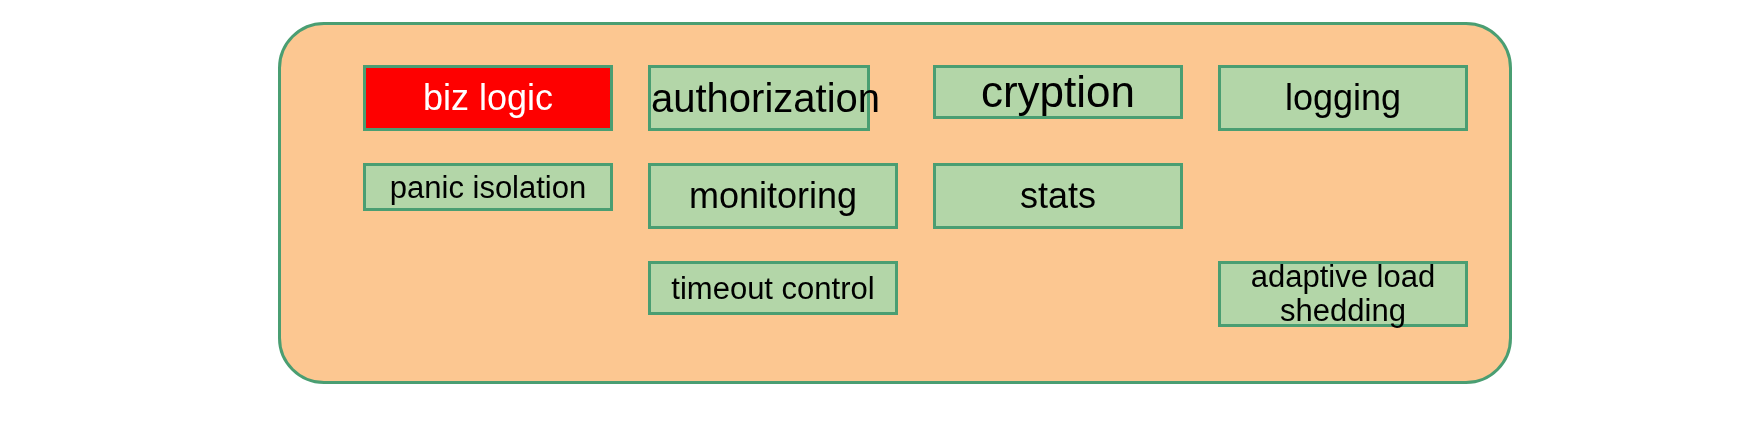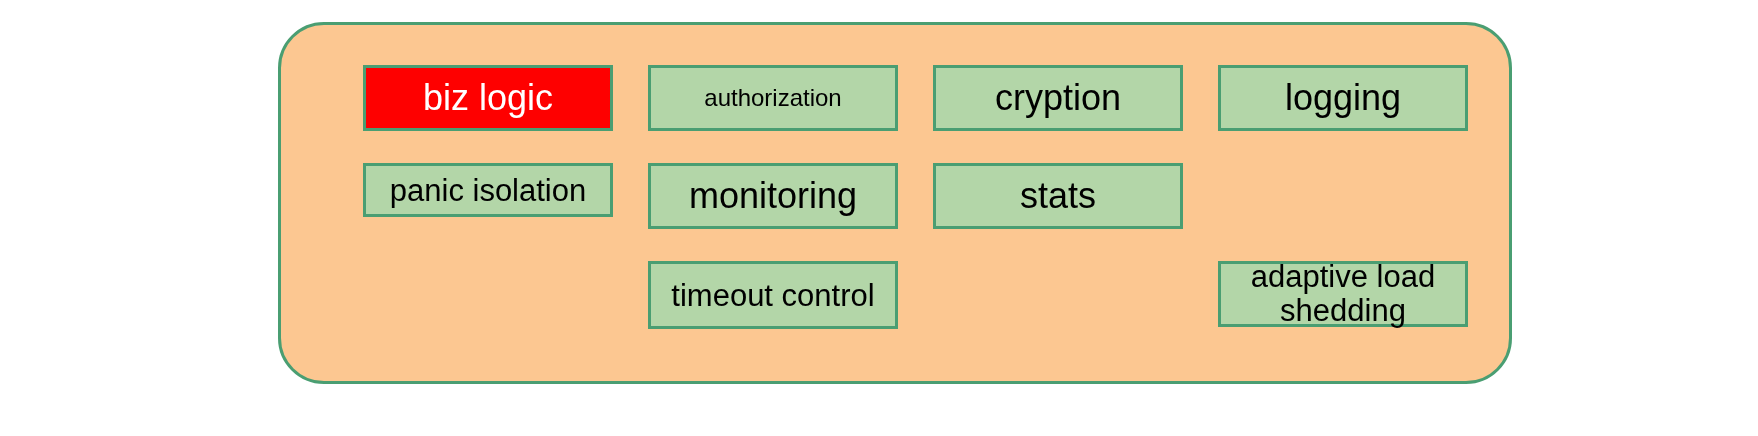--- a/index.html
+++ b/index.html
@@ -65,24 +65,24 @@
   }
 </style>
 </head>
 <body>
 
 <div id="diagram">
 
 
   <div id="gateway-panel">
       <div class="grid-cell highlight" style="left: 82px; top: 40px; width: 250px; height: 66px; font-size: 36px; line-height: 40px;"><span class="cell-label">biz logic</span></div>
-      <div class="grid-cell" style="left: 367px; top: 40px; width: 250px; height: 66px; font-size: 24px; line-height: 40px;"><span class="cell-label">authorization</span></div>
-      <div class="grid-cell" style="left: 652px; top: 40px; width: 250px; height: 66px; font-size: 36px; line-height: 40px;"><span class="cell-label">cryption</span></div>
+      <div class="grid-cell" style="left: 367px; top: 40px; width: 222px; height: 66px; font-size: 40px; line-height: 40px;"><span class="cell-label">authorization</span></div>
+      <div class="grid-cell" style="left: 652px; top: 40px; width: 250px; height: 54px; font-size: 44px; line-height: 40px;"><span class="cell-label">cryption</span></div>
       <div class="grid-cell" style="left: 937px; top: 40px; width: 250px; height: 66px; font-size: 36px; line-height: 40px;"><span class="cell-label">logging</span></div>
-      <div class="grid-cell" style="left: 82px; top: 138px; width: 250px; height: 54px; font-size: 31px; line-height: 35px;"><span class="cell-label">panic isolation</span></div>
+      <div class="grid-cell" style="left: 82px; top: 138px; width: 250px; height: 48px; font-size: 31px; line-height: 35px;"><span class="cell-label">panic isolation</span></div>
       <div class="grid-cell" style="left: 367px; top: 138px; width: 250px; height: 66px; font-size: 36px; line-height: 40px;"><span class="cell-label">monitoring</span></div>
       <div class="grid-cell" style="left: 652px; top: 138px; width: 250px; height: 66px; font-size: 36px; line-height: 40px; align-items: center;"><span class="cell-label">stats</span></div>
-      <div class="grid-cell" style="left: 367px; top: 236px; width: 250px; height: 68px; font-size: 31px; line-height: 35px;"><span class="cell-label">timeout control</span></div>
+      <div class="grid-cell" style="left: 367px; top: 236px; width: 250px; height: 54px; font-size: 31px; line-height: 35px;"><span class="cell-label">timeout control</span></div>
       <div class="grid-cell" style="left: 937px; top: 236px; width: 250px; height: 66px; font-size: 31px; line-height: 34px; justify-content: center;"><span class="cell-label">adaptive load
 shedding</span></div>
     </div>
 
 </div>
 
 </body></html>

